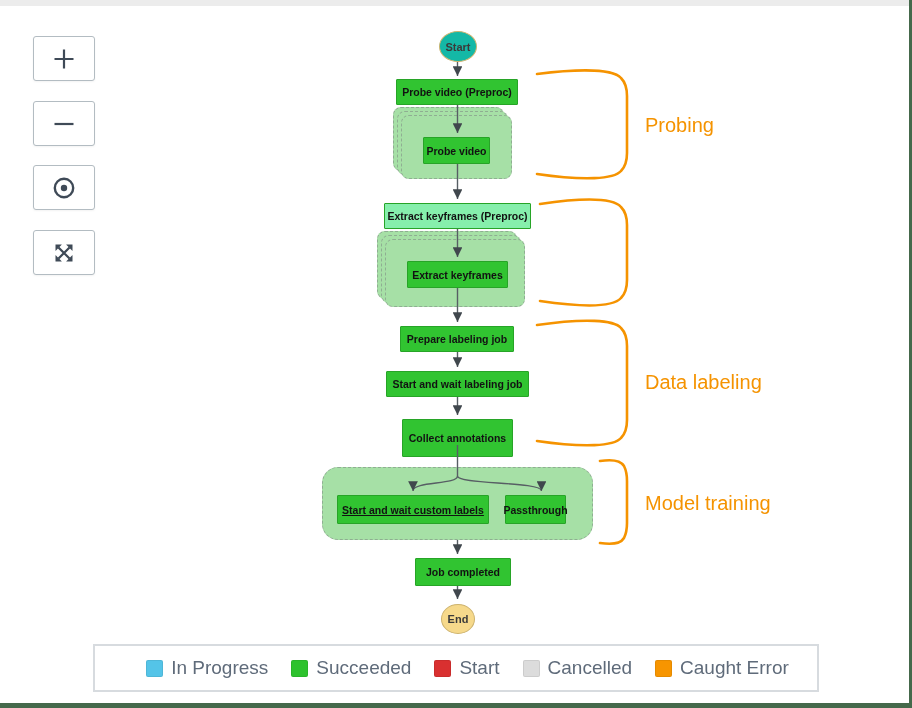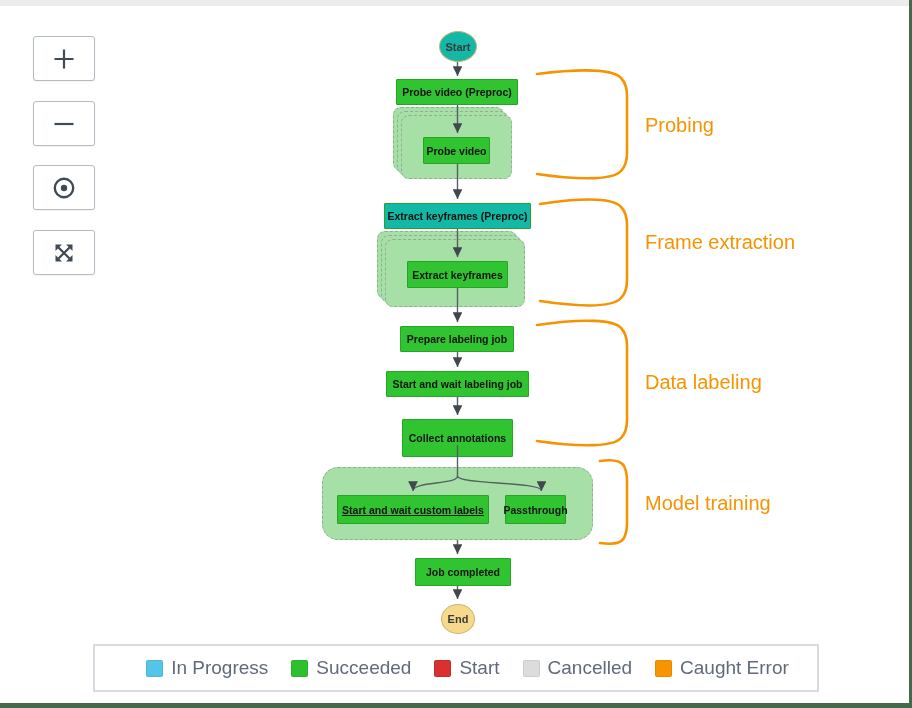--- a/index.html
+++ b/index.html
@@ -103,21 +103,21 @@
   <div class="map" id="map-extract-g2" style="background: rgb(166, 224, 166);"></div>
   <div class="map" id="map-extract-g1" style="background: rgb(166, 224, 166);"></div>
   <div class="map" id="map-extract" style="background: rgb(166, 224, 166);"></div>
 
   <div class="map" id="parallel" style="background: rgb(166, 224, 166);"></div>
 
   <div class="terminal" id="start-circle" style="background: #14b8a6;">Start</div>
 
   <div class="node" id="node-probe-preproc" style="background: rgb(49, 196, 49);">Probe video (Preproc)</div>
   <div class="node" id="node-probe" style="background: rgb(49, 196, 49);">Probe video</div>
-  <div class="node" id="node-extract-preproc" style="background: #14b8a6;">Extract keyframes (Preproc)</div>
+  <div class="node" id="node-extract-preproc" style="background: #86efac;">Extract keyframes (Preproc)</div>
   <div class="node" id="node-extract" style="background: rgb(49, 196, 49);">Extract keyframes</div>
   <div class="node" id="node-prepare" style="background: rgb(49, 196, 49);">Prepare labeling job</div>
   <div class="node" id="node-startwait" style="background: rgb(49, 196, 49);">Start and wait labeling job</div>
   <div class="node" id="node-collect" style="background: rgb(49, 196, 49);">Collect annotations</div>
   <div class="node" id="node-custom" style="background: rgb(49, 196, 49);">Start and wait custom labels</div>
   <div class="node" id="node-pass" style="background: rgb(49, 196, 49);">Passthrough</div>
   <div class="node" id="node-jobdone" style="background: rgb(49, 196, 49);">Job completed</div>
 
   <div class="terminal" id="end-circle" style="background: rgb(246, 217, 139);">End</div>
 
@@ -143,21 +143,20 @@
     </g>
     <g stroke="#f59300" stroke-width="2.6" fill="none" stroke-linecap="round">
       <path d="M537,74 C585,68 614,70 621,78 C626,83 627,89 627,96 L627,153 C627,160 626,166 621,171 C614,179 585,181 537,174"></path>
       <path d="M540,204 C588,197 614,199 621,207 C626,212 627,218 627,225 L627,280 C627,287 626,293 621,298 C614,306 588,308 540,301"></path>
       <path d="M537,325 C585,318 614,320 621,328 C626,333 627,339 627,346 L627,420 C627,427 626,433 621,438 C614,446 585,448 537,441"></path>
       <path d="M600,461 C613,459 621,461 624,466 C626,470 627,475 627,481 L627,523 C627,529 626,534 624,538 C621,543 613,545 600,543"></path>
     </g>
   </svg>
 
   <div class="group-label" id="glabel-0" style="color: rgb(245, 147, 0);">Probing</div>
-  <div class="group-label" id="glabel-1" style="color: rgb(245, 147, 0);">Frame extraction</div>
   <div class="group-label" id="glabel-2" style="color: rgb(245, 147, 0);">Data labeling</div>
   <div class="group-label" id="glabel-3" style="color: rgb(245, 147, 0);">Model training</div>
 
   <div class="legend">
     <div class="legend-item">
       <span class="swatch" style="background: rgb(84, 196, 232);"></span>
       <span>In Progress</span>
     </div>
     <div class="legend-item">
       <span class="swatch" style="background: rgb(45, 194, 45);"></span>

